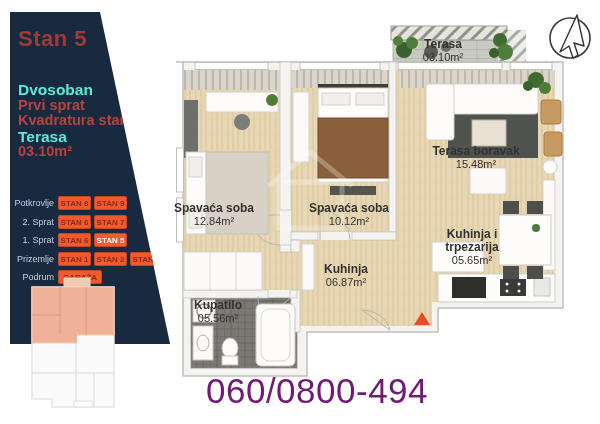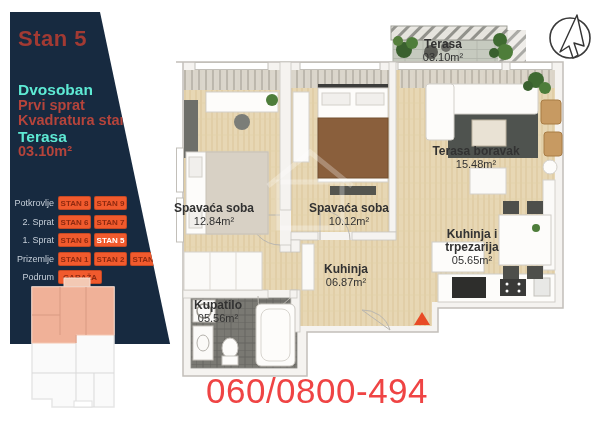--- a/index.html
+++ b/index.html
@@ -19,21 +19,21 @@
   .unit{width:33px;height:14px;line-height:14px;text-align:center;font-size:8px;font-weight:bold;
         background:#f15a2d;color:#8f2a10;border:1px solid rgba(0,0,0,.18);border-radius:2px;
         margin-right:3px;box-sizing:border-box;cursor:pointer;}
   .unit.active{color:#ffffff;}
   .unit.wide{width:44px;}
   
   .room-label{position:absolute;transform:translateX(-50%);text-align:center;color:#323232;width:110px;pointer-events:none;}
   .room-label .rn{font-weight:bold;font-size:12px;line-height:13px;}
   .room-label .ra{font-size:11px;line-height:13px;}
   .room-label.narrow{width:64px;}
-  .phone{position:absolute;left:206px;top:371px;font-size:35px;color:#ef4444;letter-spacing:.5px;}
+  .phone{position:absolute;left:206px;top:371px;font-size:35px;color:#701a75;letter-spacing:.5px;}
   .watermark-text{position:absolute;left:250px;top:250px;font-size:24px;font-weight:bold;
                   color:rgba(255,255,255,.30);letter-spacing:2px;pointer-events:none;}
 </style>
 </head>
 <body>
 
 <div id="stage">
 
   <svg width="600" height="424" viewBox="0 0 600 424" style="position:absolute;left:0;top:0">
     <defs>

